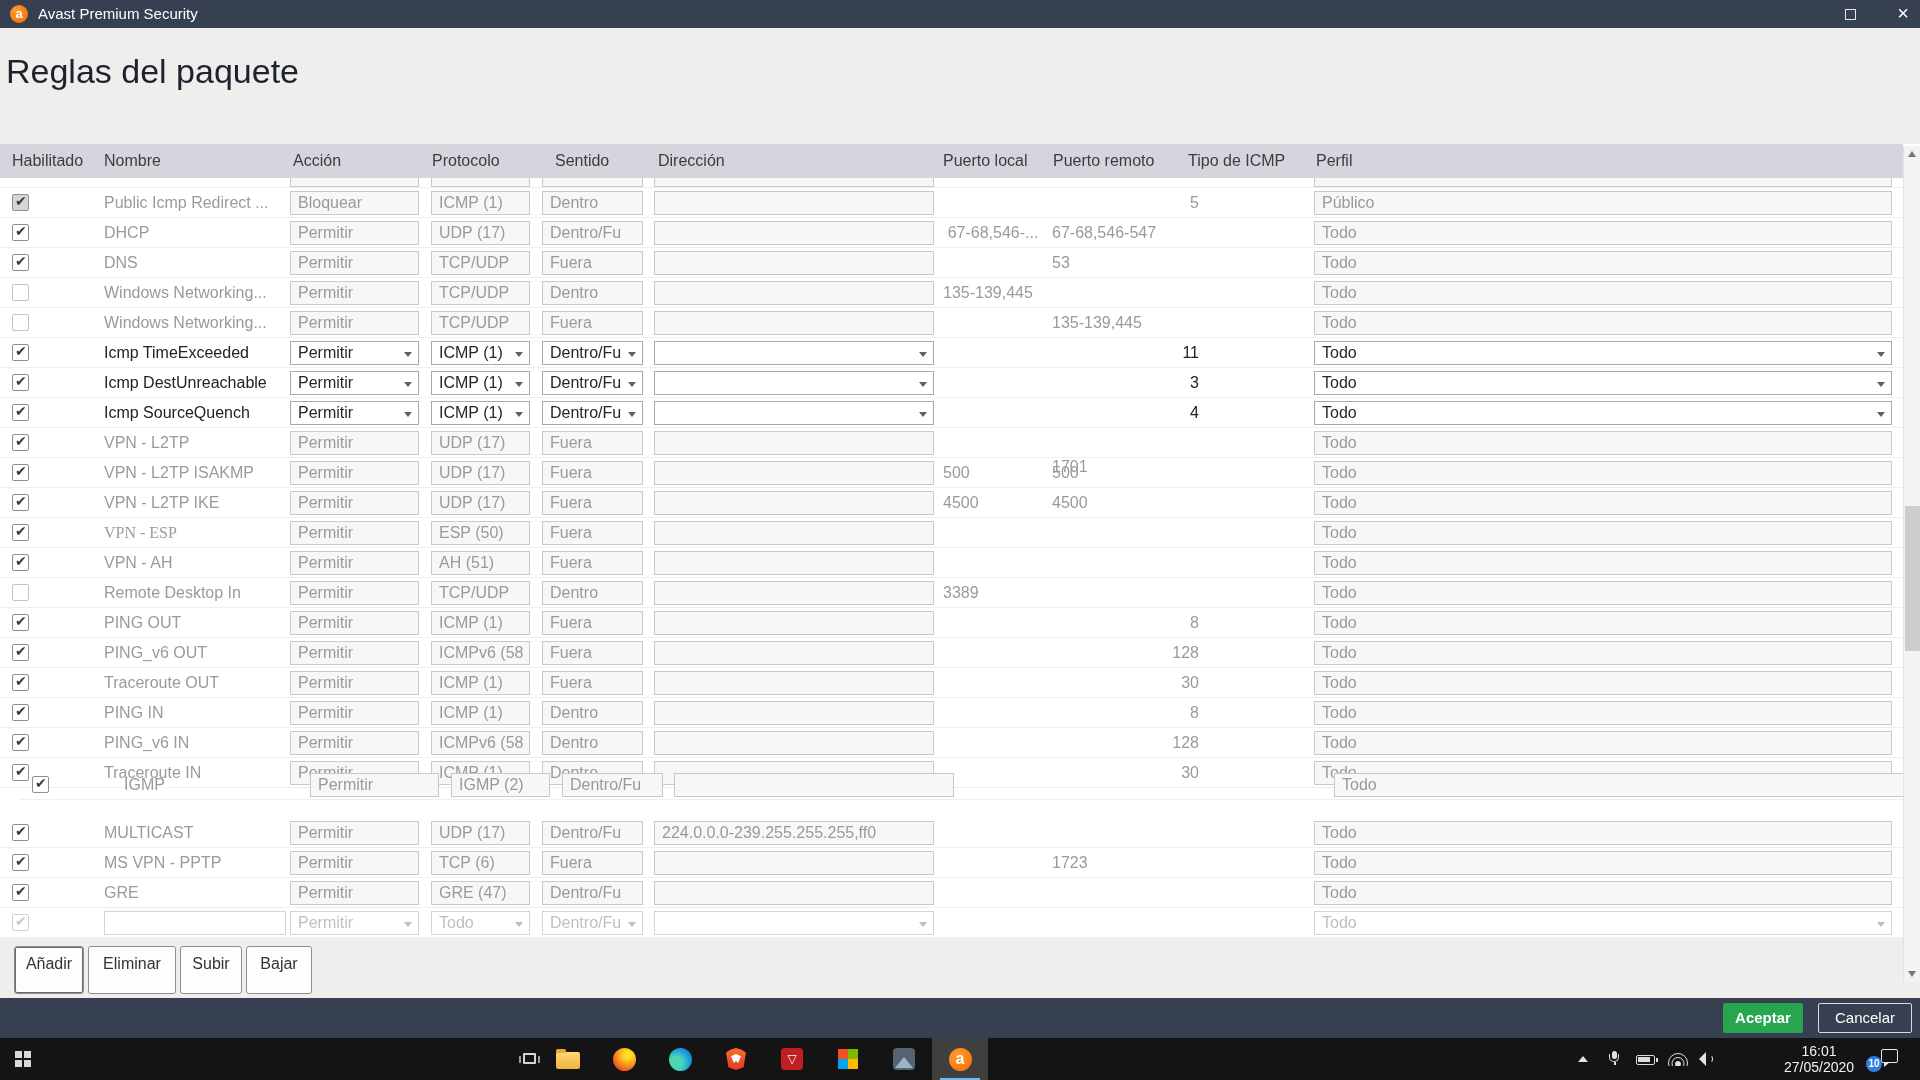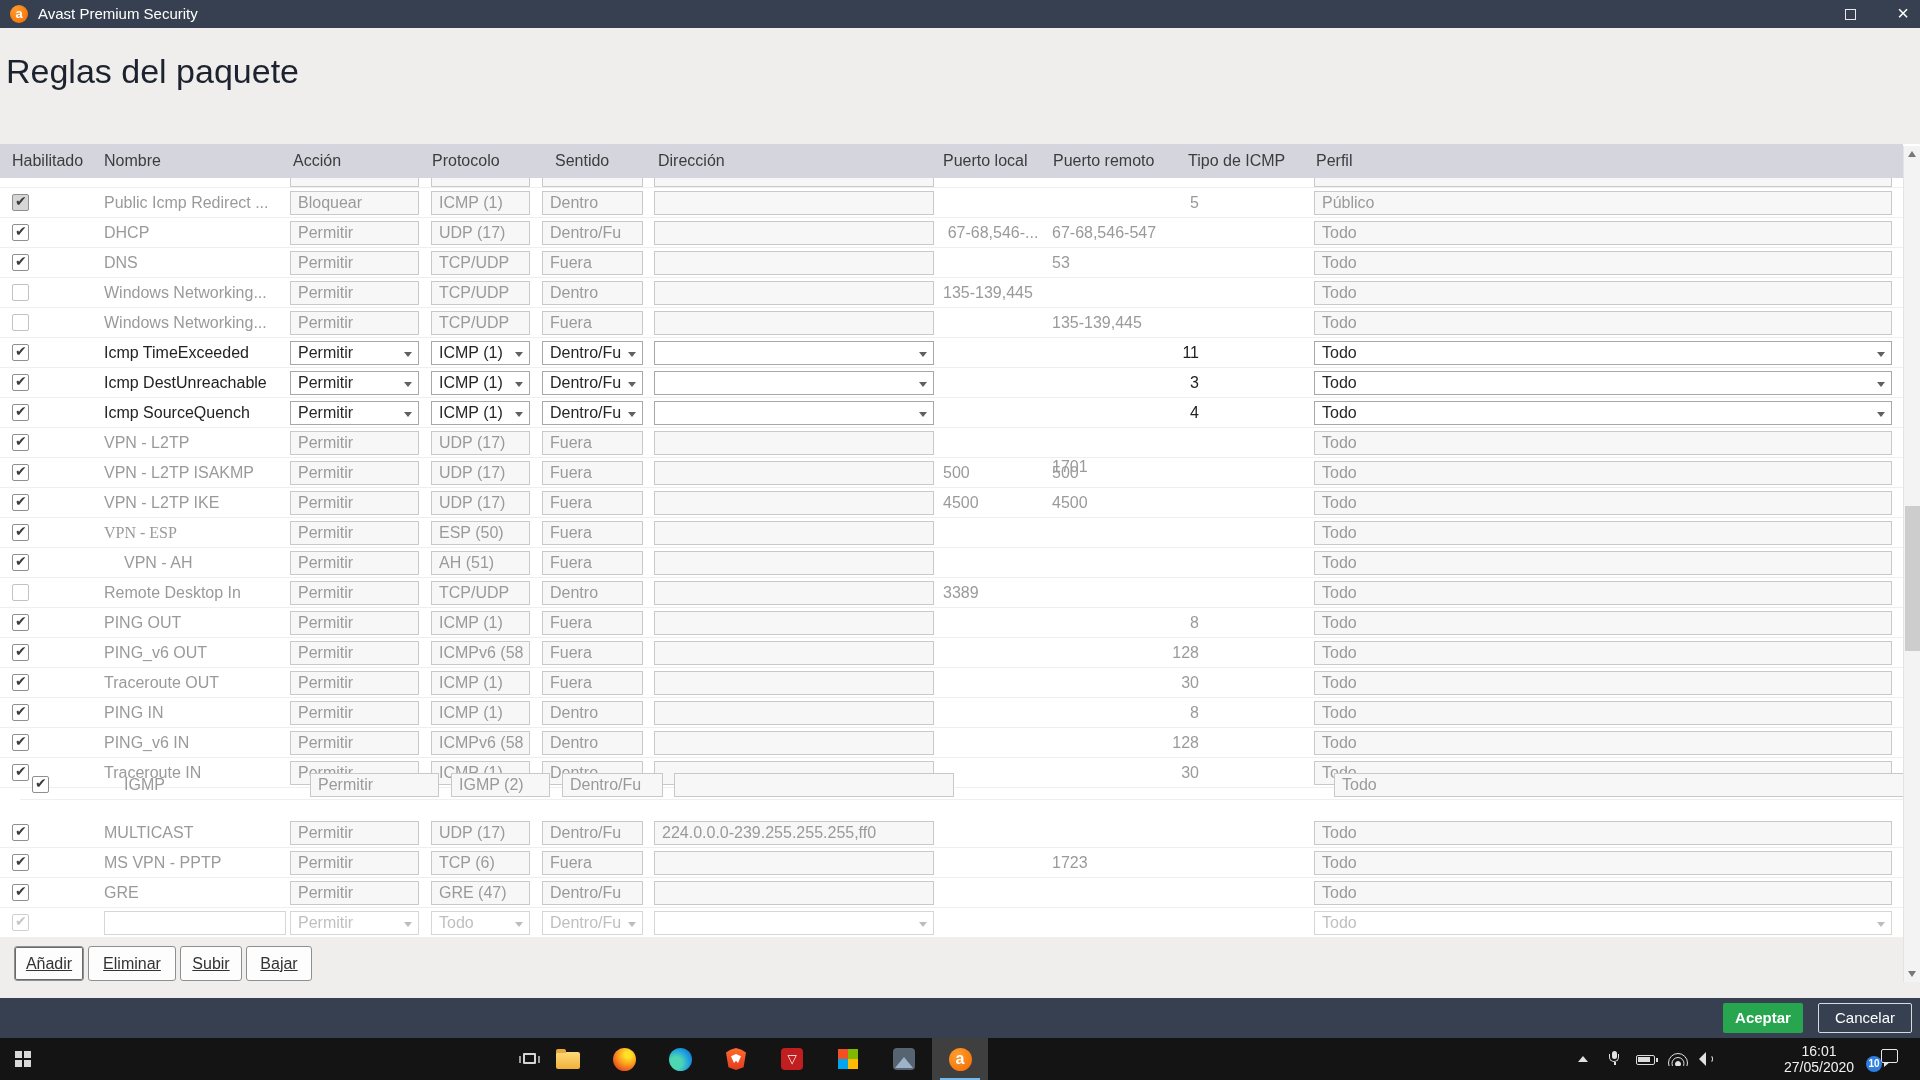--- a/index.html
+++ b/index.html
@@ -46,22 +46,22 @@
   .cb.ghostcb::after{color:#c6c6c6;}
 
   
   .vscroll{position:absolute;left:1903px;top:2px;width:17px;height:836px;background:#f3f3f3;border-left:1px solid #e3e3e3;}
   .sb-btn{position:absolute;left:0;width:17px;height:16px;}
   .tri-up{position:absolute;left:4px;top:5px;width:0;height:0;border-left:4px solid transparent;border-right:4px solid transparent;border-bottom:6px solid #777;}
   .tri-dn{position:absolute;left:4px;top:5px;width:0;height:0;border-left:4px solid transparent;border-right:4px solid transparent;border-top:6px solid #777;}
   .sb-thumb{position:absolute;left:1px;top:360px;width:15px;height:145px;background:#cdcdcd;}
 
   
-  .rowbtn{position:absolute;top:946px;height:35px;background:#fdfdfd;border:1px solid #8f8f8f;border-radius:3px;
-          font-size:16px;color:#333;text-align:center;line-height:33px;text-decoration:underline;}
+  .rowbtn{position:absolute;top:946px;height:48px;background:#fdfdfd;border:1px solid #8f8f8f;border-radius:3px;
+          font-size:16px;color:#333;text-align:center;line-height:33px;}
   .rowbtn.first{box-shadow:0 0 0 1px #6a6a6a inset;}
 
   
   .footer{position:absolute;left:0;top:998px;width:1920px;height:40px;background:#364050;}
   .btn-accept{position:absolute;left:1723px;top:5px;width:80px;height:30px;background:#27a54f;border-radius:2px;
               color:#fff;font-size:15px;font-weight:bold;text-align:center;line-height:30px;}
   .btn-cancel{position:absolute;left:1818px;top:5px;width:94px;height:30px;border:1px solid #d6dbe1;border-radius:2px;
               color:#fff;font-size:15px;text-align:center;line-height:28px;}
 
   
@@ -306,21 +306,21 @@
           <div class="box" style="left: 431px; width: 99px;">ESP (50)</div>
           <div class="box" style="left: 542px; width: 101px;">Fuera</div>
           <div class="box" style="left: 654px; width: 280px;"></div>
           <div class="ptxt" style="left: 943px; width: 100px; text-align: left;"></div>
           <div class="ptxt" style="left: 1052px; width: 120px; text-align: left;"></div>
           <div class="ptxt" style="left: 1095px; width: 104px; text-align: right;"></div>
           <div class="box" style="left: 1314px; width: 578px;">Todo</div>
         </div>
         <div class="row" style="top: 370px;">
           <span class="cb on"></span>
-          <div class="ptxt" style="left: 104px; width: 182px; margin-left: 20px;">VPN - AH</div>
+          <div class="ptxt" style="left: 104px; width: 182px;">VPN - AH</div>
           <div class="box" style="left: 290px; width: 129px;">Permitir</div>
           <div class="box" style="left: 431px; width: 99px;">AH (51)</div>
           <div class="box" style="left: 542px; width: 101px;">Fuera</div>
           <div class="box" style="left: 654px; width: 280px;"></div>
           <div class="ptxt" style="left: 943px; width: 100px; text-align: left;"></div>
           <div class="ptxt" style="left: 1052px; width: 120px; text-align: left;"></div>
           <div class="ptxt" style="left: 1095px; width: 104px; text-align: right;"></div>
           <div class="box" style="left: 1314px; width: 578px;">Todo</div>
         </div>
         <div class="row" style="top: 400px;">

